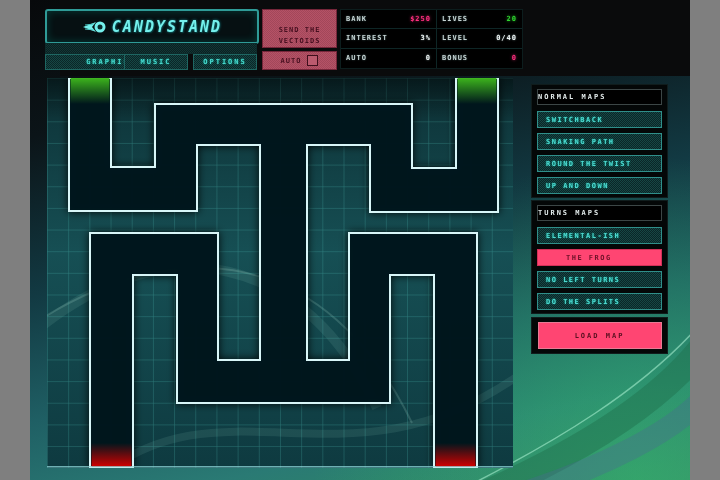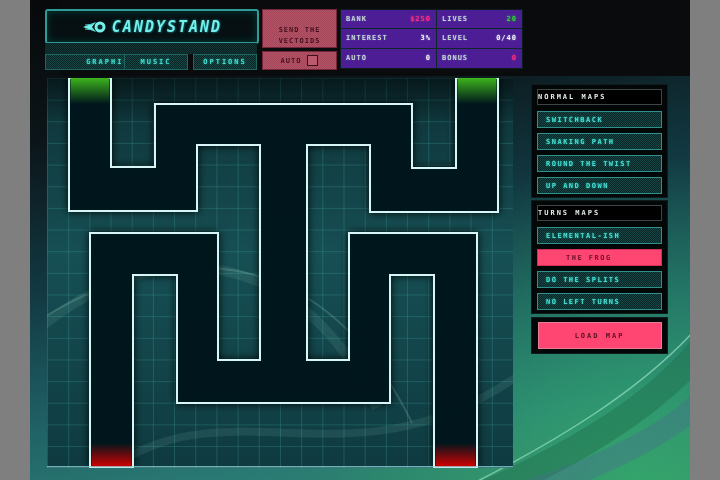--- a/index.html
+++ b/index.html
@@ -32,21 +32,21 @@
     background:conic-gradient(#a2475a 90deg,#b55266 90deg 180deg,#a2475a 180deg 270deg,#b55266 270deg);
     background-size:2px 2px;color:#471020;font-size:7px;font-weight:bold;letter-spacing:1px;
     display:flex;flex-direction:column;align-items:center;justify-content:flex-end;line-height:11px;cursor:pointer;}
   .auto-btn{position:absolute;left:262px;top:51px;width:73px;height:17px;border:1px solid #76263a;
     background:conic-gradient(#a2475a 90deg,#b55266 90deg 180deg,#a2475a 180deg 270deg,#b55266 270deg);
     background-size:2px 2px;color:#471020;font-size:7px;font-weight:bold;letter-spacing:1px;
     display:flex;align-items:center;justify-content:center;gap:6px;cursor:pointer;}
   .auto-box{width:9px;height:9px;border:1px solid #3f0f1c;background:#c2607400;background:#bb5a6e;}
 
   
-  .stats{position:absolute;left:340px;top:9px;width:181px;height:58px;background:#4c1d95;
+  .stats{position:absolute;left:340px;top:9px;width:181px;height:58px;background:#000000;
     display:grid;grid-template-columns:96px 85px;grid-auto-rows:19.3px;border:1px solid #0c1d1d;}
   .cell{display:flex;align-items:center;justify-content:space-between;padding:0 5px;
     border-bottom:1px solid #0e2626;font-size:7px;font-weight:bold;letter-spacing:1px;}
   .cell.colL{border-right:1px solid #0e2626;}
   .cell:nth-last-child(-n+2){border-bottom:none;}
   .lbl{color:#c7d4d4;text-shadow:0 0 2px rgba(180,255,255,.35);}
   .c-pink{color:#ff2f7f;text-shadow:0 0 3px rgba(255,47,127,.7);}
   .c-green{color:#2fd42f;text-shadow:0 0 3px rgba(47,212,47,.7);}
   .c-white{color:#eef4f4;text-shadow:0 0 2px rgba(220,255,255,.5);}
 
@@ -182,20 +182,20 @@
         <div class="map-btn">SNAKING PATH</div>
         <div class="map-btn">ROUND THE TWIST</div>
         <div class="map-btn">UP AND DOWN</div>
       </div>
   </div>
   <div class="side-panel" id="panel-harder">
     <div class="panel-header">TURNS MAPS</div>
     <div id="harder-list">
         <div class="map-btn">ELEMENTAL-ISH</div>
         <div class="map-btn selected">THE FROG</div>
+        <div class="map-btn">NO LEFT TURNS</div>
         <div class="map-btn">DO THE SPLITS</div>
-        <div class="map-btn">NO LEFT TURNS</div>
       </div>
   </div>
   <div class="load-panel">
     <div class="load-btn">LOAD MAP</div>
   </div>
 </div>
 
 </body></html>

